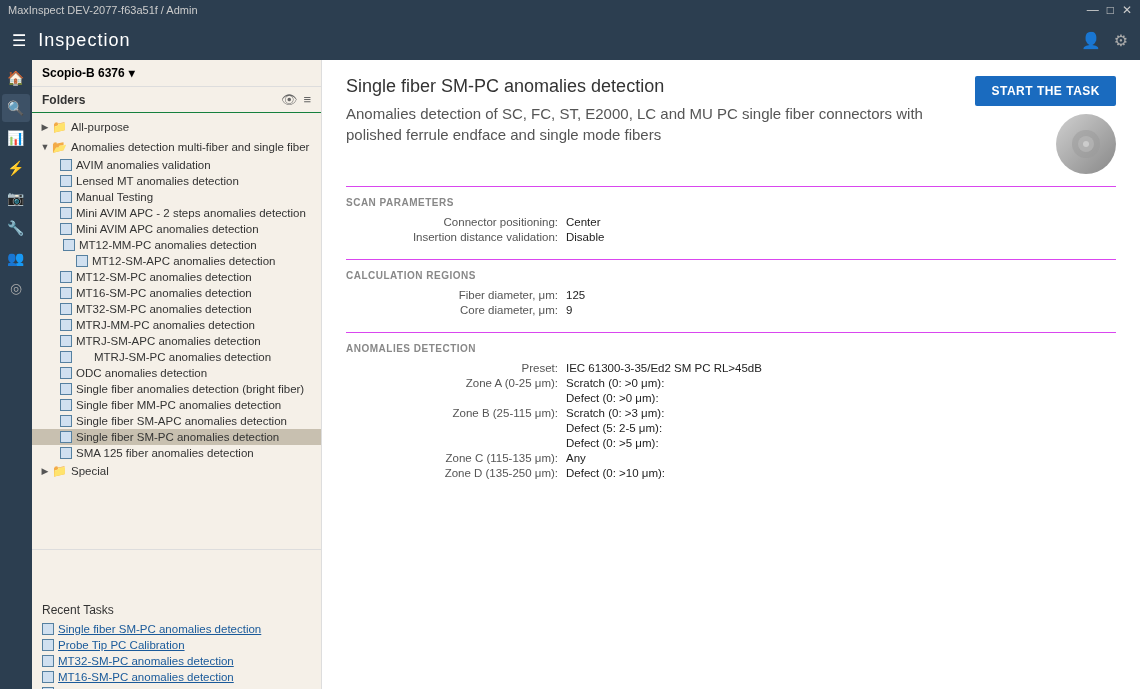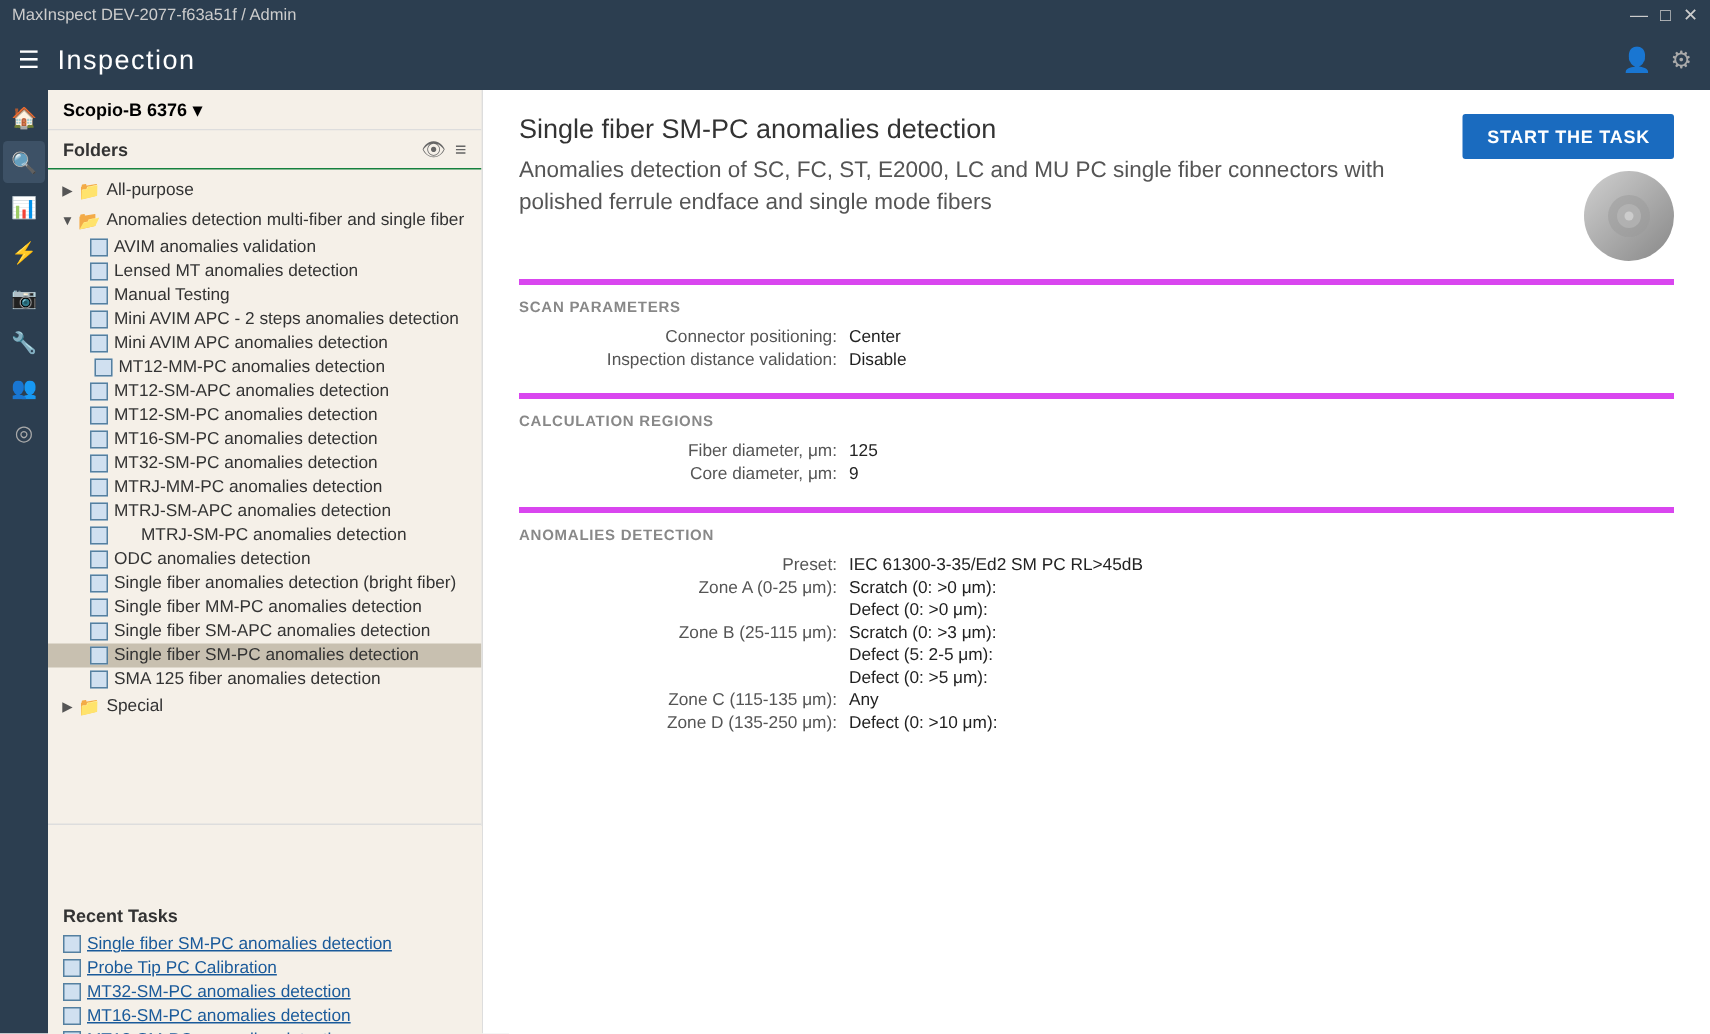--- a/index.html
+++ b/index.html
@@ -116,21 +116,21 @@
       flex-shrink: 0;
     }
 
     .recent-tasks {
       border-top: 1px solid #ddd;
       background: #f5f0e8;
       padding: 6px 0 4px 0;
       max-height: 140px;
       overflow-y: auto;
     }
-    .recent-tasks-title { font-weight: 700; font-size: 12px; color: #333; padding: 0 10px 4px 10px; margin-top: 47px; }
+    .recent-tasks-title { font-weight: 400; font-size: 12px; color: #333; padding: 0 10px 4px 10px; margin-top: 47px; }
     .recent-task-item {
       display: flex;
       align-items: center;
       padding: 2px 10px;
       cursor: pointer;
       font-size: 11.5px;
       color: #1a5a9a;
       text-decoration: underline;
     }
 
@@ -138,21 +138,21 @@
       flex: 1;
       background: #fff;
       overflow-y: auto;
       padding: 16px 24px;
     }
     .task-title { font-size: 18px; font-weight: 400; color: #333; margin-bottom: 6px; }
     .task-description { font-size: 15px; color: #555; line-height: 1.4; max-width: 600px; }
 
     .section {
       margin-bottom: 16px;
-      border-top: 4px solid #d946ef;
+      border-top: 1px solid #d946ef;
       padding-top: 10px;
     }
     .section-title {
       font-size: 10px;
       font-weight: 600;
       color: #888;
       letter-spacing: 0.5px;
       text-transform: uppercase;
       margin-bottom: 8px;
     }
@@ -254,21 +254,21 @@
         <span>Mini AVIM APC - 2 steps anomalies detection</span>
       </div>
       <div class="tree-item" style="padding-left:28px;">
         <div class="task-icon-sq"></div>
         <span>Mini AVIM APC anomalies detection</span>
       </div>
       <div class="tree-item" style="padding-left:31px;">
         <div class="task-icon-sq"></div>
         <span>MT12-MM-PC anomalies detection</span>
       </div>
-      <div class="tree-item" style="padding-left:28px;">
+      <div class="tree-item" style="padding-left:44px;">
         <div class="task-icon-sq"></div>
         <span>MT12-SM-APC anomalies detection</span>
       </div>
       <div class="tree-item" style="padding-left:28px;">
         <div class="task-icon-sq"></div>
         <span>MT12-SM-PC anomalies detection</span>
       </div>
       <div class="tree-item" style="padding-left:28px;">
         <div class="task-icon-sq"></div>
         <span>MT16-SM-PC anomalies detection</span>
@@ -365,21 +365,21 @@
       </div>
     </div>
 
     <div class="section">
       <div class="section-title">SCAN PARAMETERS</div>
       <div class="param-row">
         <span class="param-label" style="width:220px;">Connector positioning:</span>
         <span class="param-value">Center</span>
       </div>
       <div class="param-row">
-        <span class="param-label" style="width:220px;">Inspection distance validation:</span>
+        <span class="param-label" style="width:220px;">Insertion distance validation:</span>
         <span class="param-value">Disable</span>
       </div>
     </div>
 
     <div class="section">
       <div class="section-title">CALCULATION REGIONS</div>
       <div class="param-row">
         <span class="param-label" style="width:220px;">Fiber diameter, μm:</span>
         <span class="param-value">125</span>
       </div>

